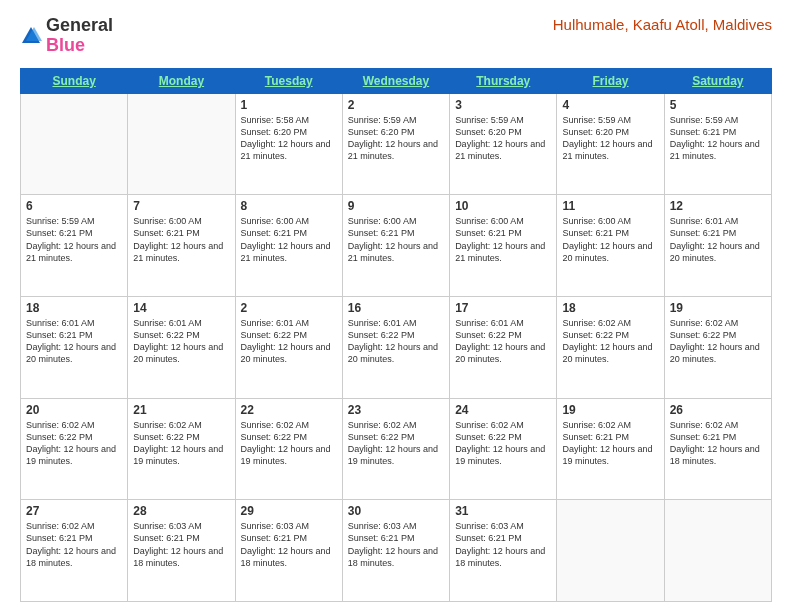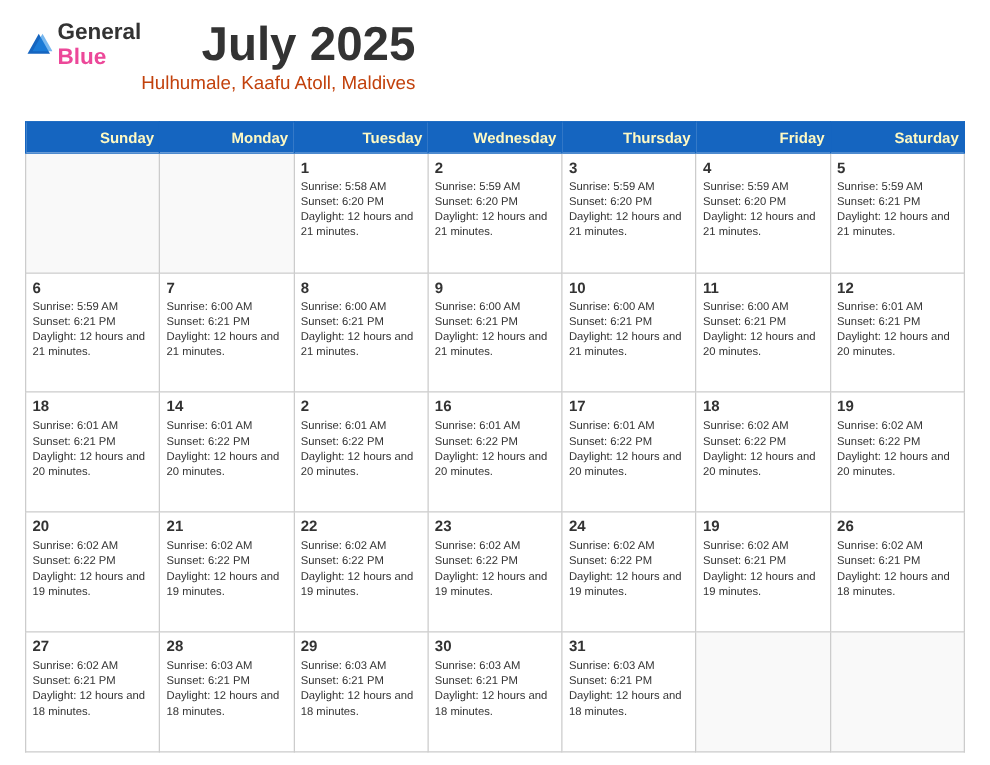--- a/index.html
+++ b/index.html
@@ -12,22 +12,23 @@
     }
     .page {
       width: 792px;
       height: 612px;
       padding: 16px 20px 10px 20px;
       display: flex;
       flex-direction: column;
     }
     .header {
       display: flex;
+      justify-content: space-between;
       align-items: flex-start;
-      margin-bottom: 22px;
+      margin-bottom: 12px;
     }
     .logo {
       display: flex;
       align-items: center;
       gap: 4px;
     }
     .logo-text {
       font-size: 18px;
       font-weight: bold;
       line-height: 1.1;
@@ -53,26 +54,27 @@
     }
     .calendar {
       flex: 1;
       border: 1px solid #ccc;
       border-collapse: collapse;
       width: 100%;
       table-layout: fixed;
     }
     .calendar thead tr th {
       background-color: #1565c0;
-      color: #fef9c3;
+      color: #86efac;
       font-size: 12px;
       font-weight: bold;
       padding: 5px 4px;
-      text-align: right;
+      text-align: center;
       border: 1px solid #1565c0;
+      text-decoration: underline;
     }
     .calendar tbody tr td {
       border: 1px solid #ccc;
       vertical-align: top;
       padding: 4px 5px;
       font-size: 9.5px;
       color: #333;
       height: 86px;
       width: calc(100% / 7);
     }
@@ -100,21 +102,20 @@
       <svg class="logo-icon" viewBox="0 0 22 22">
         <polygon points="11,2 20,18 2,18" fill="#1565c0"></polygon>
         <polygon points="14,2 22,16 6,16" fill="#1e88e5" opacity="0.6"></polygon>
       </svg>
       <div class="logo-text">
         <span class="logo-general">General</span><br>
         <span class="logo-blue">Blue</span>
       </div>
     </div>
     <div class="title-block">
-      <div class="month-title">July 2025</div>
       <div class="location-title">Hulhumale, Kaafu Atoll, Maldives</div>
     </div>
   </div>
 
   <table class="calendar">
     <thead>
       <tr id="weekday-header">
           <th>Sunday</th>
           <th>Monday</th>
           <th>Tuesday</th>

